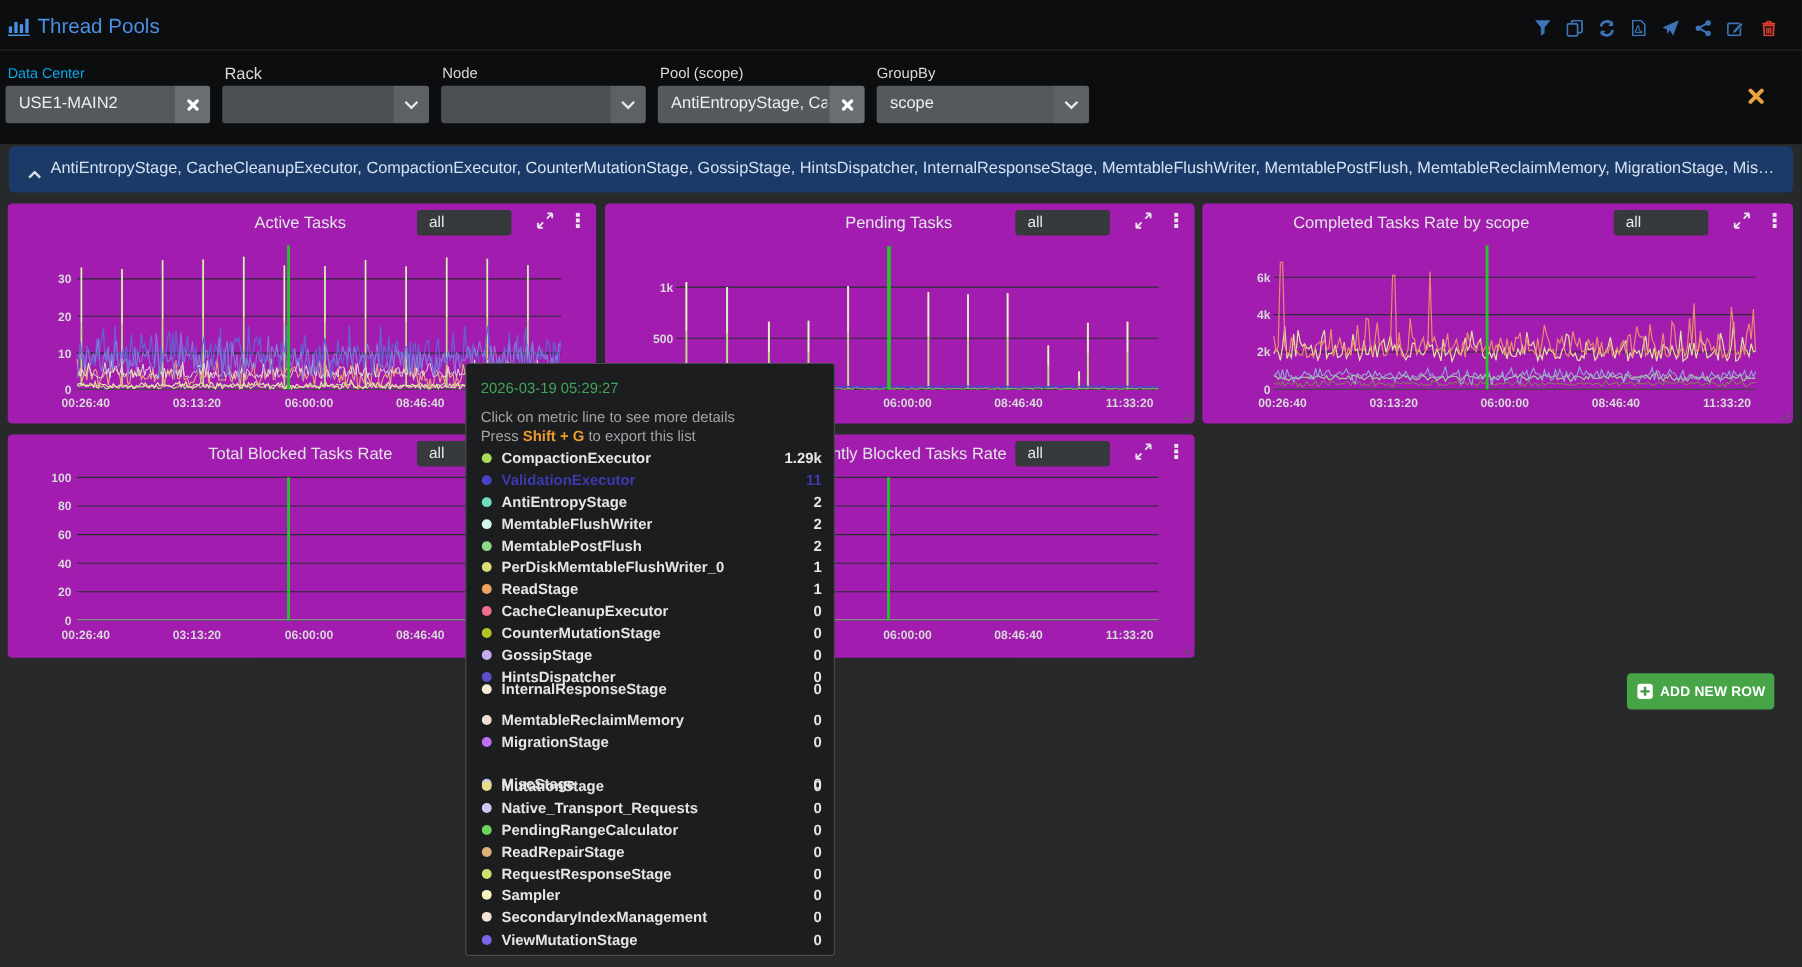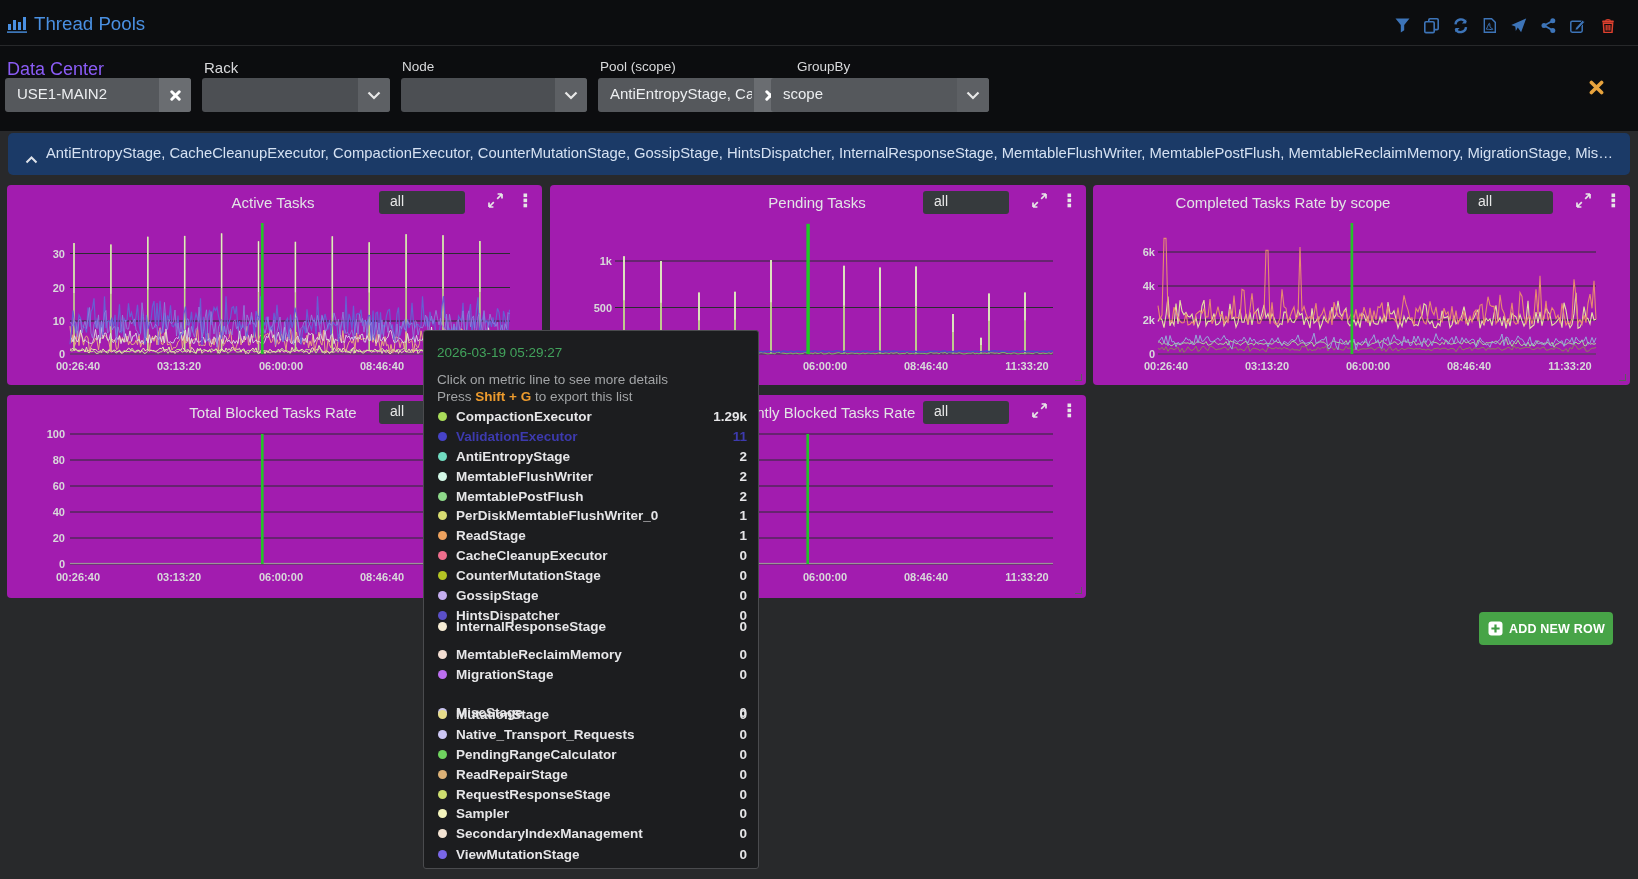--- a/index.html
+++ b/index.html
@@ -72,21 +72,21 @@
         <path d="M5.6,9.9 L12.6,2.3 L14.6,4.1 L7.6,11.7 L5.1,12.3 Z" fill="#3d74b8" stroke="#0d0e10" stroke-width="0.8"></path>
       </svg></div>
     <div style="position:absolute;left:1601px;top:18px;"><svg width="14" height="15" viewBox="0 0 14 15" style="">
         <rect x="1.2" y="2.6" width="11.6" height="1.8" rx="0.6" fill="#e0402e"></rect>
         <path d="M4.8,2.8 C4.8,1.2 9.2,1.2 9.2,2.8" fill="none" stroke="#e0402e" stroke-width="1.4"></path>
         <path d="M2.4,5.2 H11.6 L11,14.4 H3 Z" fill="none" stroke="#e0402e" stroke-width="1.5"></path>
         <line x1="5.2" y1="7" x2="5.2" y2="12.6" stroke="#e0402e" stroke-width="1.3"></line>
         <line x1="7" y1="7" x2="7" y2="12.6" stroke="#e0402e" stroke-width="1.3"></line>
         <line x1="8.8" y1="7" x2="8.8" y2="12.6" stroke="#e0402e" stroke-width="1.3"></line>
       </svg></div>
-  <div style="position:absolute;left:7px;top:59px;font-size:18px;color:#8b5cf6;">Data Center</div>
+  <div style="position:absolute;left:7px;top:59px;font-size:13px;color:#0ea5e9;">Data Center</div>
     <div style="position:absolute;left:204px;top:59px;font-size:15px;color:#d9dadc;">Rack</div>
     <div style="position:absolute;left:402px;top:59px;font-size:13.5px;color:#d9dadc;">Node</div>
     <div style="position:absolute;left:600px;top:59px;font-size:13.5px;color:#d9dadc;">Pool (scope)</div>
     <div style="position:absolute;left:797px;top:59px;font-size:13.5px;color:#d9dadc;">GroupBy</div>
     <div style="position:absolute;left:5px;top:78px;width:186px;height:34px;background:#55585c;border-radius:3px;overflow:hidden;">
       <div style="position:absolute;left:12px;top:7px;font-size:15px;color:#eceef0;white-space:nowrap;overflow:hidden;width:140px;">USE1-MAIN2</div>
       <div style="position:absolute;right:0;top:0;width:32px;height:34px;background:#6a6d71;display:flex;align-items:center;justify-content:center;">
         <svg width="11" height="11" viewBox="0 0 11 11" style="">
           <path d="M1.8,1.8 L9.2,9.2 M9.2,1.8 L1.8,9.2" stroke="#fff" stroke-width="3" stroke-linecap="round"></path>
         </svg>
@@ -107,21 +107,21 @@
       </div>
     </div>
     <div style="position:absolute;left:598px;top:78px;width:188px;height:34px;background:#55585c;border-radius:3px;overflow:hidden;">
       <div style="position:absolute;left:12px;top:7px;font-size:15px;color:#eceef0;white-space:nowrap;overflow:hidden;width:142px;">AntiEntropyStage, Ca</div>
       <div style="position:absolute;right:0;top:0;width:32px;height:34px;background:#6a6d71;display:flex;align-items:center;justify-content:center;">
         <svg width="11" height="11" viewBox="0 0 11 11" style="">
           <path d="M1.8,1.8 L9.2,9.2 M9.2,1.8 L1.8,9.2" stroke="#fff" stroke-width="3" stroke-linecap="round"></path>
         </svg>
       </div>
     </div>
-    <div style="position:absolute;left:771px;top:78px;width:218px;height:34px;background:#55585c;border-radius:3px;overflow:hidden;">
+    <div style="position:absolute;left:797px;top:78px;width:193px;height:34px;background:#55585c;border-radius:3px;overflow:hidden;">
       <div style="position:absolute;left:12px;top:7px;font-size:15px;color:#eceef0;white-space:nowrap;overflow:hidden;width:141px;">scope</div>
       <div style="position:absolute;right:0;top:0;width:32px;height:34px;background:#5d6064;display:flex;align-items:center;justify-content:center;">
         <svg width="14" height="9" viewBox="0 0 14 9" style="">
           <path d="M1.5,1.5 L7,7 L12.5,1.5" fill="none" stroke="#e8e8e8" stroke-width="2.2"></path>
         </svg>
       </div>
     </div>
     <div style="position:absolute;left:1589px;top:80px;"><svg width="15" height="15" viewBox="0 0 15 15" style="">
         <path d="M2.4,2.4 L12.6,12.6 M12.6,2.4 L2.4,12.6" stroke="#e8a33d" stroke-width="3.6" stroke-linecap="round"></path>
       </svg></div>

